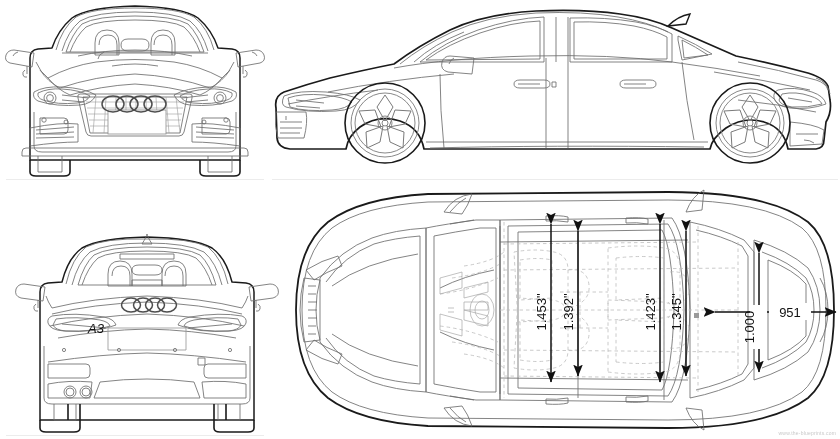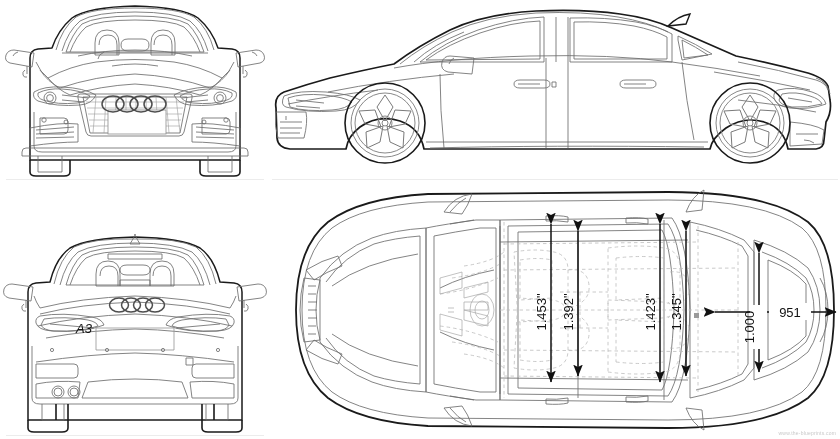--- a/index.html
+++ b/index.html
@@ -235,21 +235,21 @@
         </g>
       </g>
 
       <g fill="none" stroke="#1a1a1a" stroke-width="1.4">
         <path d="M400,26 q10,-10 22,-12 l-4,10 z"></path>
       </g>
     </svg>
   </div>
   <div class="ground" style="left:272px;top:179px;width:566px;"></div>
 
-  <div class="view" style="left:0px;top:230px;">
+  <div class="view" style="left:12px;top:230px;">
     <svg width="270" height="209" viewBox="0 0 270 209">
       <g fill="none" stroke="#1a1a1a" stroke-width="1.5" stroke-linejoin="round">
         <path d="M28,190 L28,62 Q28,54 36,53 L50,52
                  Q56,28 70,18 Q88,8 135,7 Q182,8 200,18 Q214,28 220,52
                  L234,53 Q242,54 242,62 L242,190 Z"></path>
       </g>
       <g fill="none" stroke="#6e6e6e" stroke-width="0.85" stroke-linejoin="round">
 
         <path d="M54,54 Q60,28 74,17 Q92,8 135,9 Q178,8 196,17 Q210,28 216,54"></path>
         <path d="M60,55 Q66,32 78,22 Q95,13 135,13 Q175,13 192,22 Q204,32 210,55"></path>

